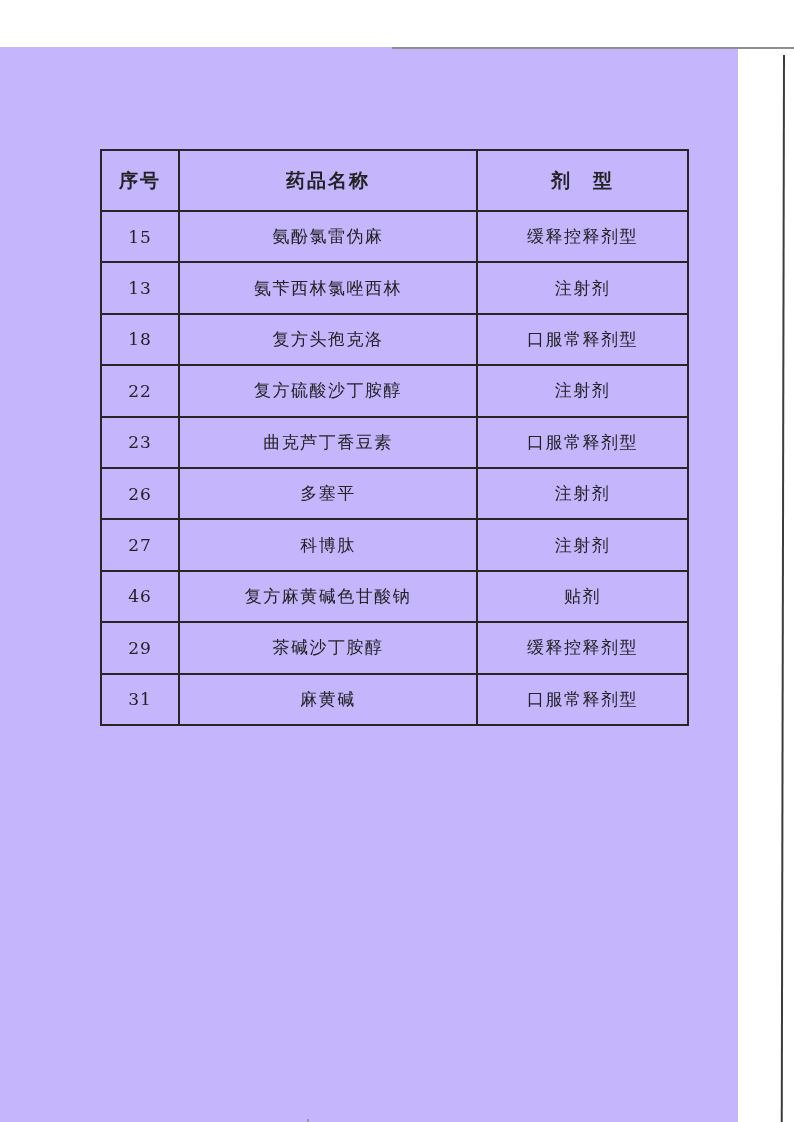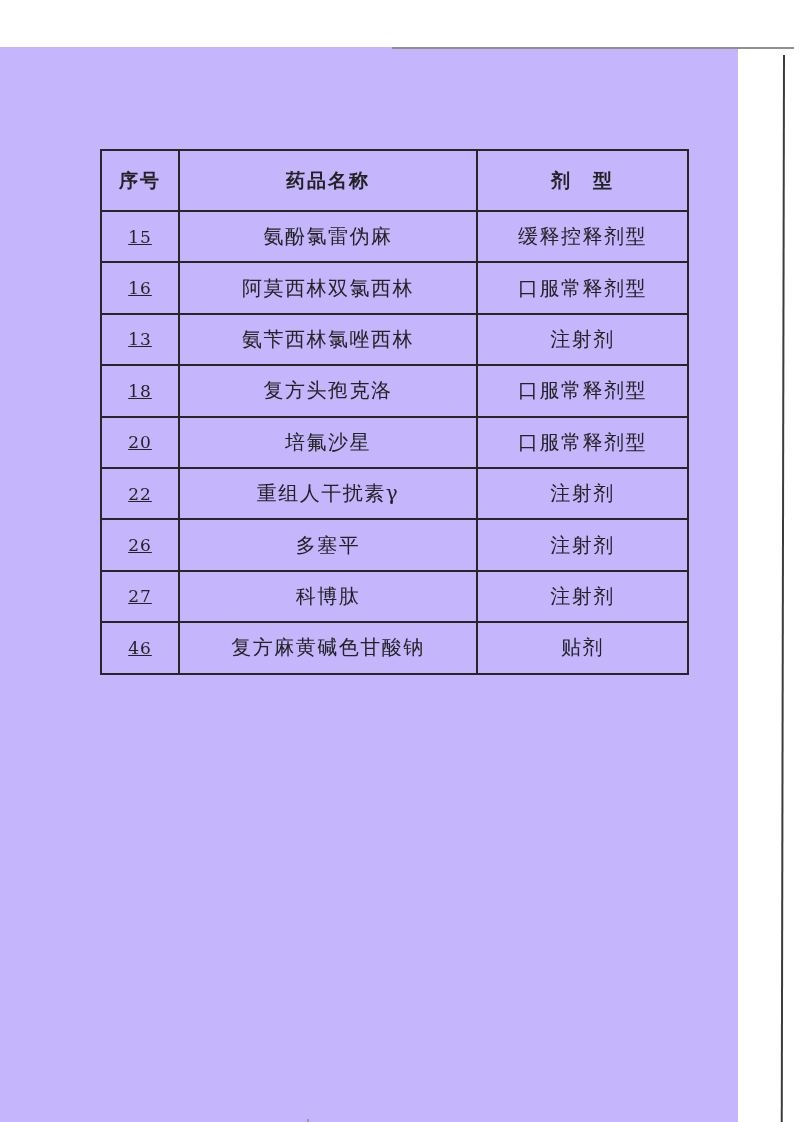--- a/index.html
+++ b/index.html
@@ -65,28 +65,27 @@
     white-space: nowrap;
   }
   table.drug-table th {
     height: 59px;
     font-size: 19px;
     font-weight: 600;
     letter-spacing: 2px;
   }
   table.drug-table td {
     height: 49.4px;
-    font-size: 20px;
+    font-size: 17px;
     font-weight: 400;
     letter-spacing: 1.5px;
   }
   table.drug-table td.cell-no {
     font-size: 17px;
     letter-spacing: 1px;
-    text-decoration: underline;
   }
 </style>
 </head>
 <body>
 
 <div class="page">
 
   <div class="scan-top-line"></div>
   <div class="scan-right-line"></div>
   <div class="scan-dot"></div>
@@ -104,55 +103,60 @@
         <th>剂　型</th>
       </tr>
     </thead>
     <tbody id="table-body">
         <tr>
           <td class="cell-no">15</td>
           <td class="cell-name">氨酚氯雷伪麻</td>
           <td class="cell-form">缓释控释剂型</td>
         </tr>
         <tr>
-          <td class="cell-no">16</td>
-          <td class="cell-name">阿莫西林双氯西林</td>
-          <td class="cell-form">口服常释剂型</td>
-        </tr>
-        <tr>
           <td class="cell-no">13</td>
           <td class="cell-name">氨苄西林氯唑西林</td>
           <td class="cell-form">注射剂</td>
         </tr>
         <tr>
           <td class="cell-no">18</td>
           <td class="cell-name">复方头孢克洛</td>
           <td class="cell-form">口服常释剂型</td>
         </tr>
         <tr>
-          <td class="cell-no">20</td>
-          <td class="cell-name">培氟沙星</td>
-          <td class="cell-form">口服常释剂型</td>
+          <td class="cell-no">22</td>
+          <td class="cell-name">复方硫酸沙丁胺醇</td>
+          <td class="cell-form">注射剂</td>
         </tr>
         <tr>
-          <td class="cell-no">22</td>
-          <td class="cell-name">重组人干扰素γ</td>
-          <td class="cell-form">注射剂</td>
+          <td class="cell-no">23</td>
+          <td class="cell-name">曲克芦丁香豆素</td>
+          <td class="cell-form">口服常释剂型</td>
         </tr>
         <tr>
           <td class="cell-no">26</td>
           <td class="cell-name">多塞平</td>
           <td class="cell-form">注射剂</td>
         </tr>
         <tr>
           <td class="cell-no">27</td>
           <td class="cell-name">科博肽</td>
           <td class="cell-form">注射剂</td>
         </tr>
         <tr>
           <td class="cell-no">46</td>
           <td class="cell-name">复方麻黄碱色甘酸钠</td>
           <td class="cell-form">贴剂</td>
         </tr>
+        <tr>
+          <td class="cell-no">29</td>
+          <td class="cell-name">茶碱沙丁胺醇</td>
+          <td class="cell-form">缓释控释剂型</td>
+        </tr>
+        <tr>
+          <td class="cell-no">31</td>
+          <td class="cell-name">麻黄碱</td>
+          <td class="cell-form">口服常释剂型</td>
+        </tr>
       </tbody>
   </table>
 
 </div>
 
 </body></html>

